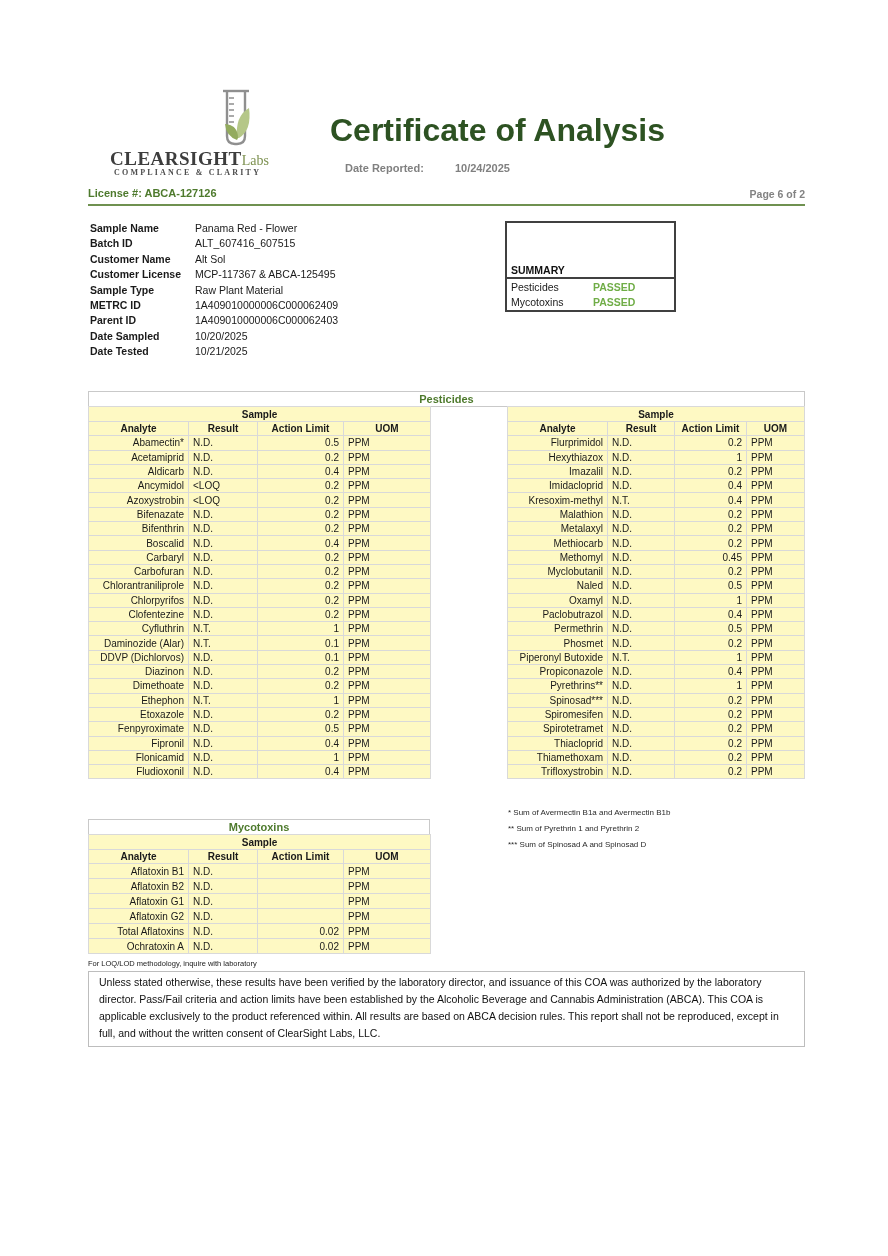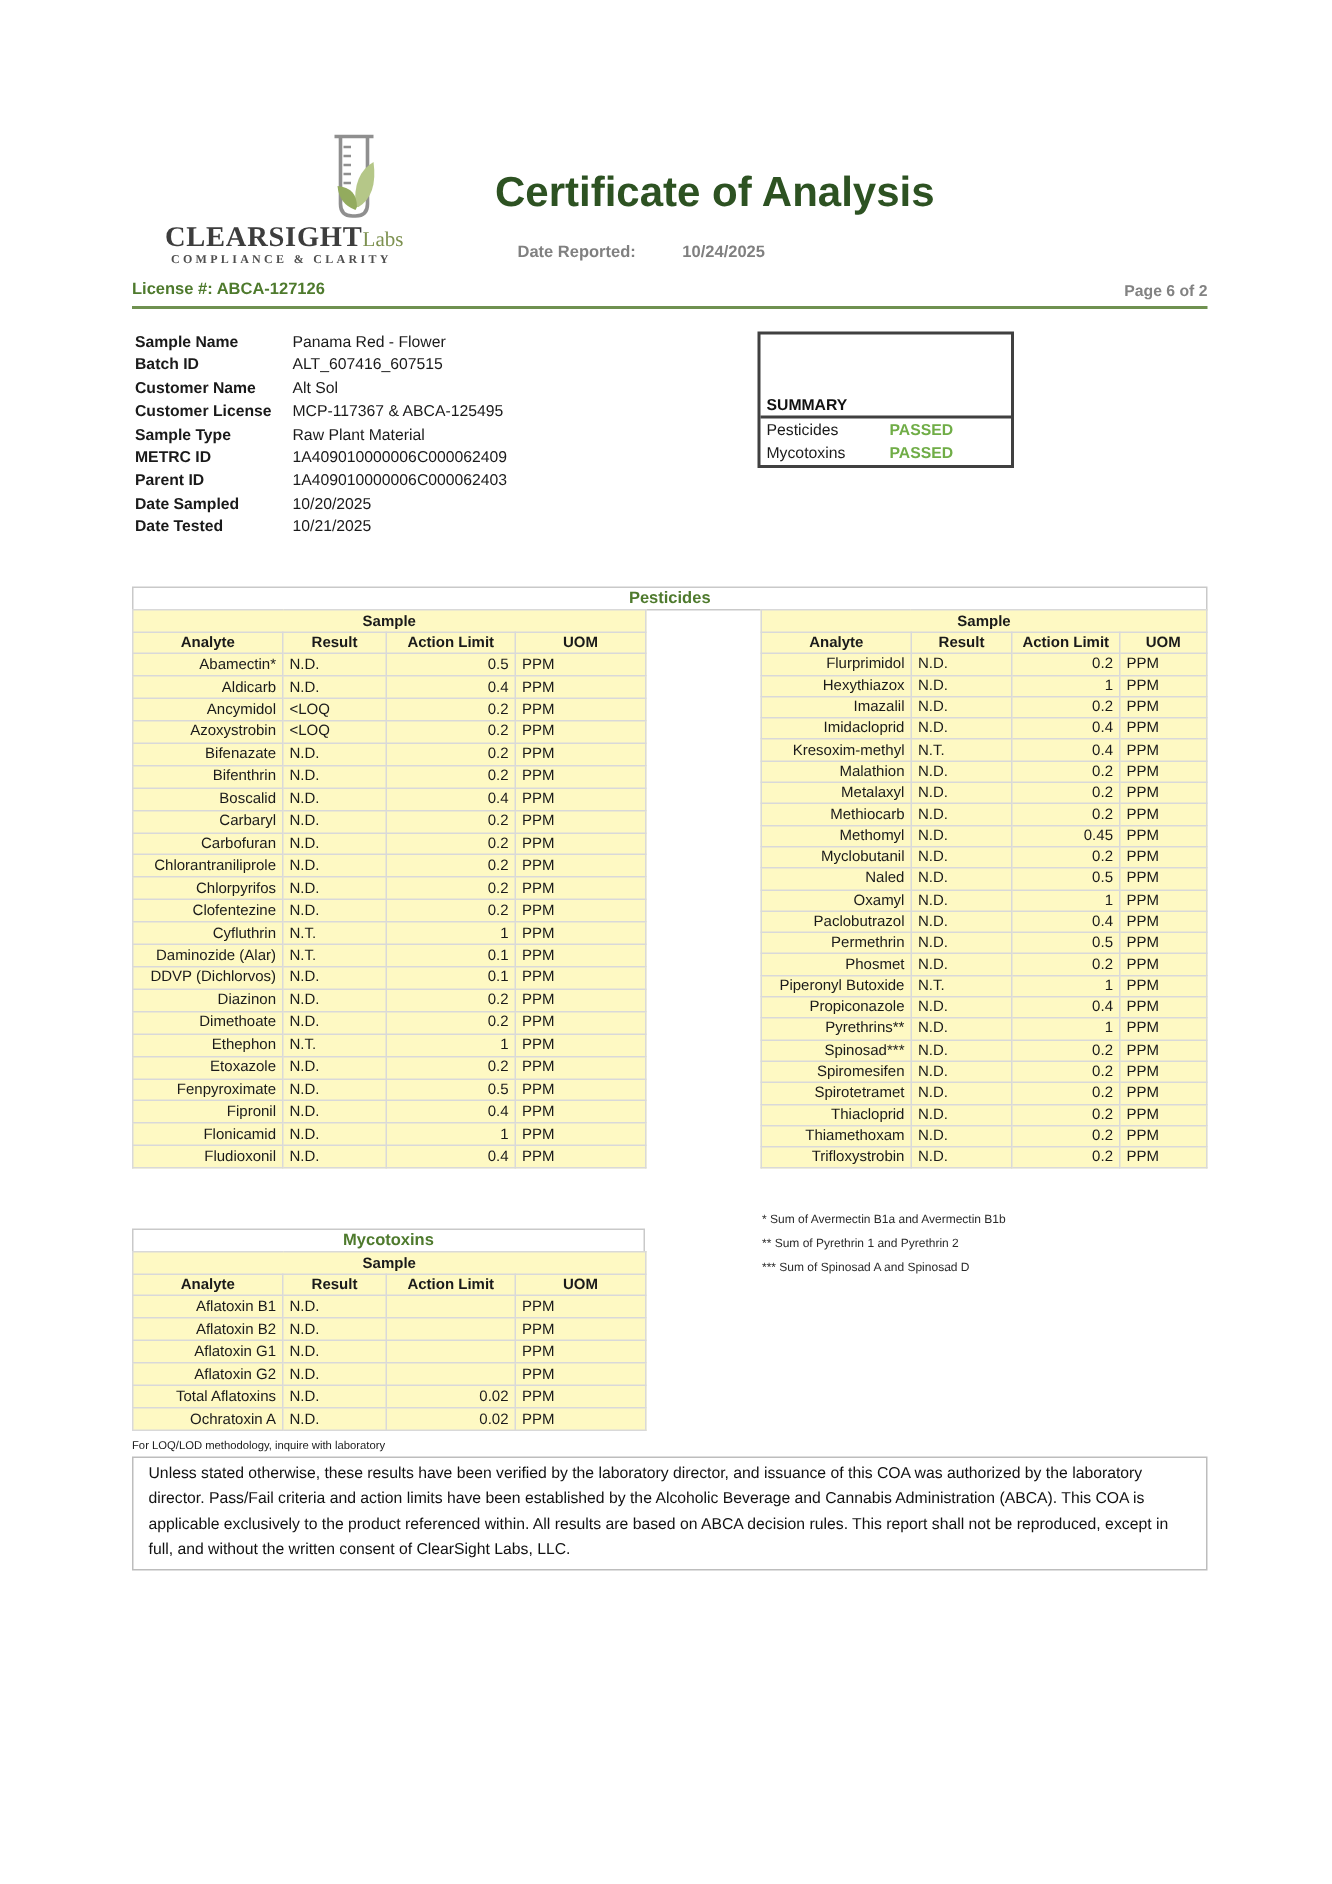--- a/index.html
+++ b/index.html
@@ -8,21 +8,21 @@
 
   
   .logo-block { position:absolute; left:110px; top:88px; width:170px; height:80px; }
   .beaker { position:absolute; left:106px; top:0px; }
   .wordmark { position:absolute; left:0px; top:60px; white-space:nowrap; font-family:"Liberation Serif", serif; }
   .brand { font-size:19px; font-weight:bold; letter-spacing:0.5px; color:#3d3d3d; }
   .brand-suffix { font-size:14px; color:#7d9150; }
   .tagline { position:absolute; left:4px; top:80px; font-family:"Liberation Serif", serif;
              font-size:8px; font-weight:bold; letter-spacing:2.2px; color:#4f4f4f; white-space:nowrap; }
 
-  .coa-title { position:absolute; left:330px; top:112px; font-size:28px; font-weight:bold; color:#2d5222; }
+  .coa-title { position:absolute; left:330px; top:112px; font-size:32px; font-weight:bold; color:#2d5222; }
   .date-row { position:absolute; left:345px; top:162px; font-size:11px; font-weight:bold; color:#808080; }
   .date-row .val { margin-left:28px; }
 
   .license { position:absolute; left:88px; top:187px; font-size:11px; font-weight:bold; color:#4e7a2d; }
   .page-num { position:absolute; right:83px; top:188px; font-size:10.5px; font-weight:bold; color:#828282; }
   .divider { position:absolute; left:88px; top:204px; width:717px; height:2px; background:#6f9150; }
 
   
   .sample-info { position:absolute; left:90px; top:221px; width:330px; }
   .kv-row { display:flex; line-height:15.4px; font-size:10.5px; color:#1a1a1a; }
@@ -182,20 +182,26 @@
           </tr>
         </thead>
         <tbody>
             <tr>
               <td class="c0">Abamectin*</td>
               <td class="c1">N.D.</td>
               <td class="c2">0.5</td>
               <td class="c3">PPM</td>
             </tr>
             <tr>
+              <td class="c0">Acetamiprid</td>
+              <td class="c1">N.D.</td>
+              <td class="c2">0.2</td>
+              <td class="c3">PPM</td>
+            </tr>
+            <tr>
               <td class="c0">Aldicarb</td>
               <td class="c1">N.D.</td>
               <td class="c2">0.4</td>
               <td class="c3">PPM</td>
             </tr>
             <tr>
               <td class="c0">Ancymidol</td>
               <td class="c1">&lt;LOQ</td>
               <td class="c2">0.2</td>
               <td class="c3">PPM</td>

